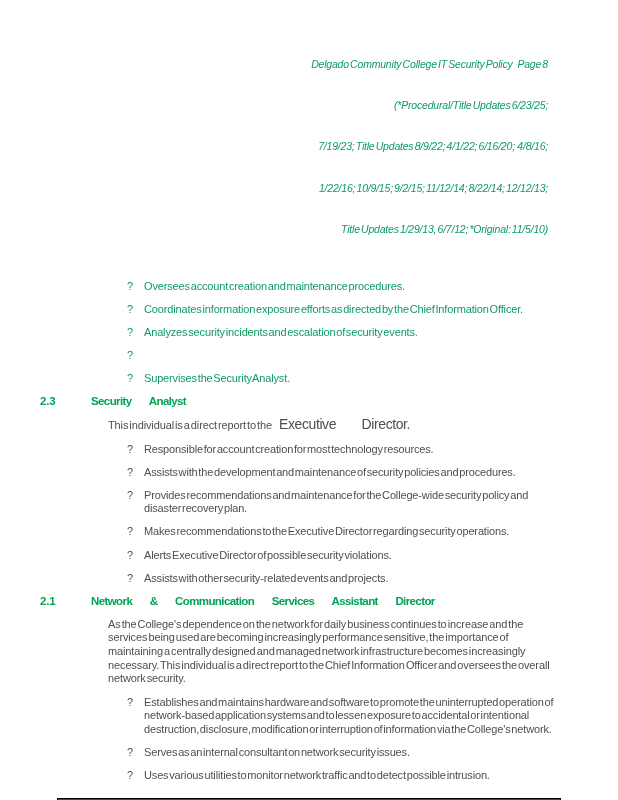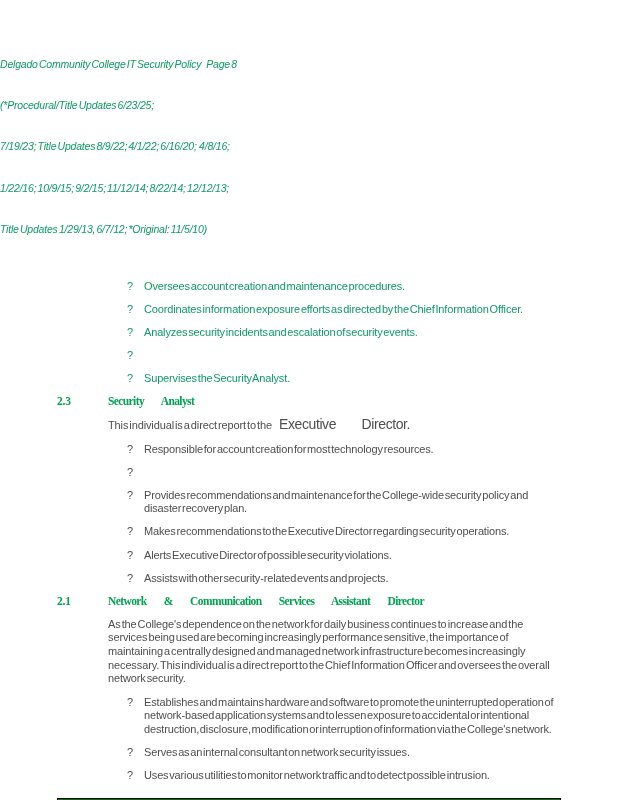--- a/index.html
+++ b/index.html
@@ -9,20 +9,21 @@
     width: 618px;
     height: 800px;
     background: #ffffff;
     overflow: hidden;
     font-family: "Liberation Sans", "DejaVu Sans", sans-serif;
     color: #4e4e4e;
   }
   
   .header {
     padding: 30px 70px 0 0;
+    text-align: right;
     font-style: italic;
     font-size: 10.5px;
     line-height: 13.8px;
     color: #0d9b62;
     letter-spacing: -0.2px;
     word-spacing: -1.5px;
     white-space: pre;
   }
   
   .blist { margin: 0 50px 0 127px; }
@@ -33,28 +34,27 @@
     margin-bottom: 9.5px;
     font-size: 11px;
     line-height: 13.6px;
   }
   .mk { width: 17px; flex-shrink: 0; }
   .bt { word-spacing: -2.1px; letter-spacing: -0.15px; max-width: 420px; }
   .green .bi { color: #0d9b62; }
   .dark .bi { color: #4e4e4e; }
   
   .shead {
-    margin: 9px 0 10px 57px;
+    margin: 9px 0 10px 40px;
     font-size: 11.5px;
     font-weight: bold;
     color: #00a352;
     letter-spacing: -0.6px;
     line-height: 13px;
     white-space: nowrap;
-    font-family: Liberation Serif, serif;
   }
   .snum { display: inline-block; width: 51px; letter-spacing: -0.2px; }
   .stitle { word-spacing: 15px; }
   
   .para {
     margin: 0 56px 10px 108px;
     max-width: 455px;
     font-size: 11px;
     line-height: 13.6px;
     color: #4e4e4e;
@@ -140,20 +140,21 @@
     <span>This individual is a direct report to the</span><span class="narrow-inline">Executive Director.</span>
   </p>
 
   <div class="blist dark">
     <div class="bi">
       <span class="mk">?</span>
       <span class="bt">Responsible for account creation for most technology resources.</span>
     </div>
     <div class="bi">
       <span class="mk">?</span>
+      <span class="bt">Assists with the development and maintenance of security policies and procedures.</span>
     </div>
     <div class="bi">
       <span class="mk">?</span>
       <span class="bt">Provides recommendations and maintenance for the College-wide security policy and disaster recovery plan.</span>
     </div>
     <div class="bi">
       <span class="mk">?</span>
       <span class="bt">Makes recommendations to the Executive Director regarding security operations.</span>
     </div>
     <div class="bi">

